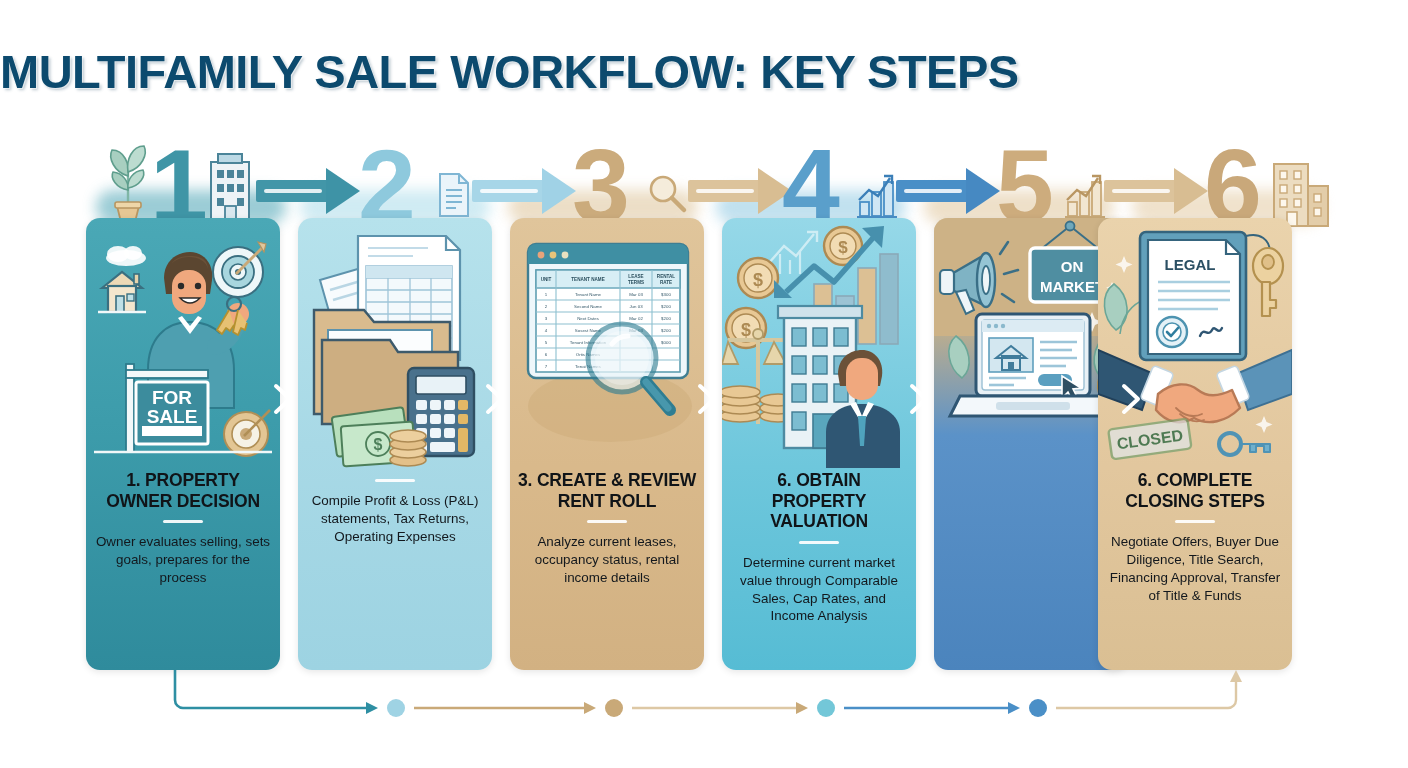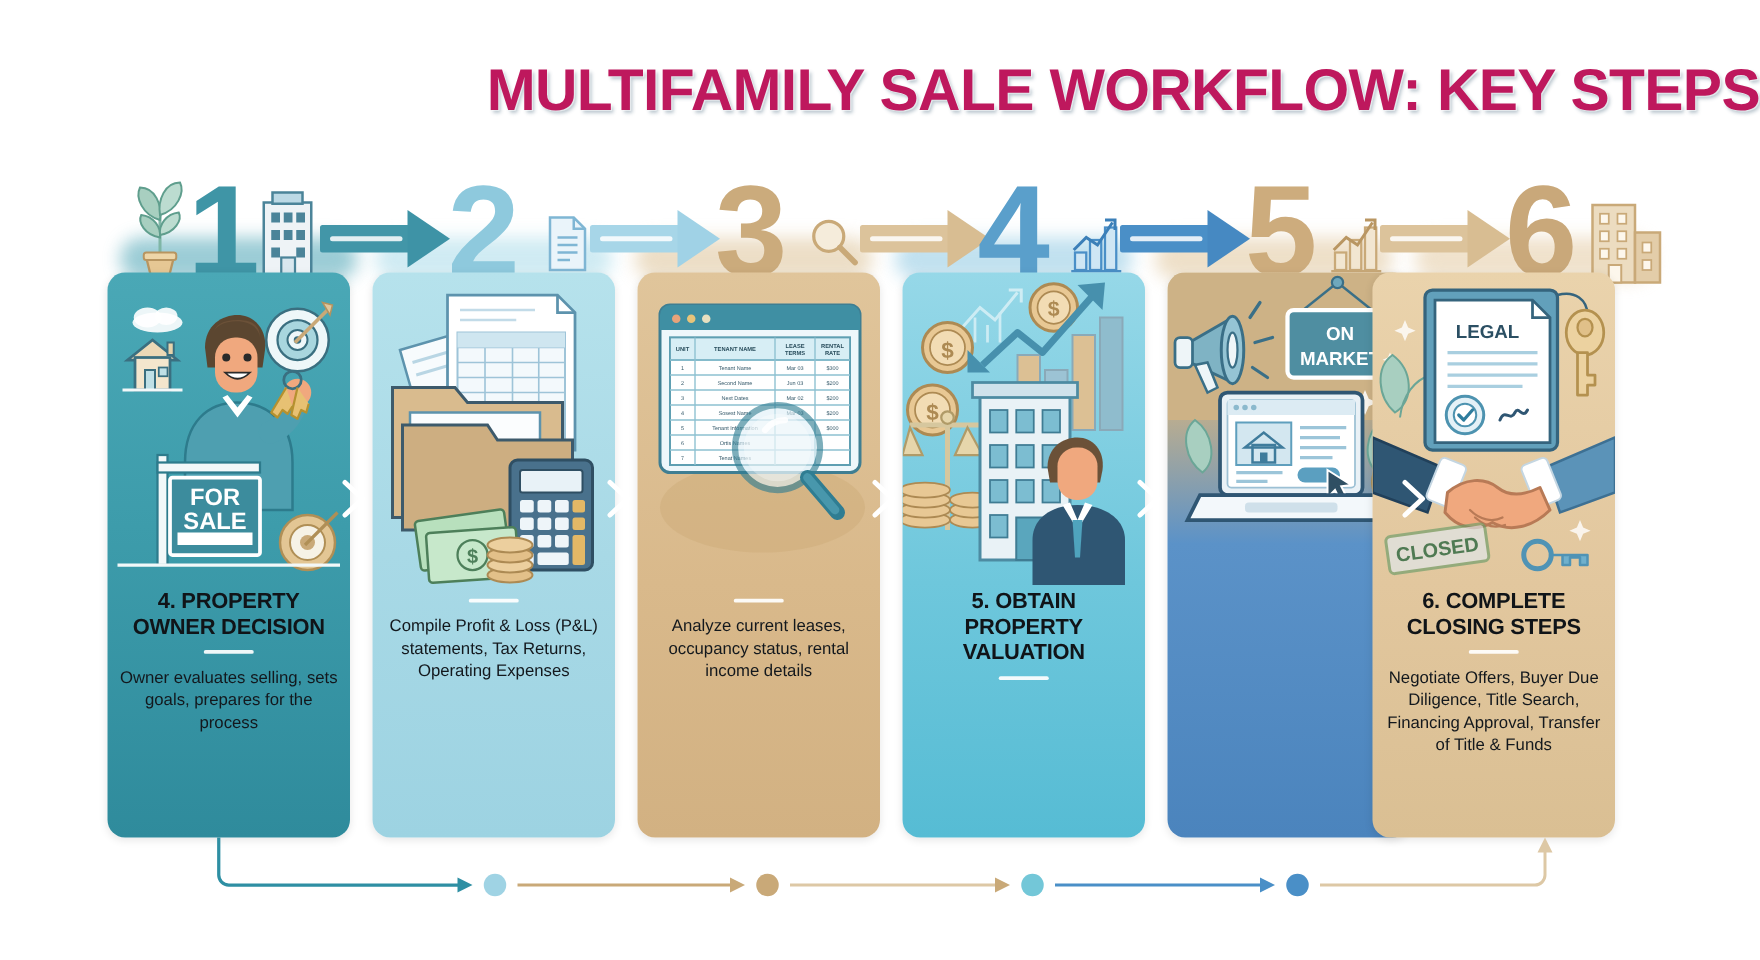--- a/index.html
+++ b/index.html
@@ -7,23 +7,23 @@
     width: 1408px; height: 768px;
     background: #ffffff;
     font-family: "Liberation Sans", sans-serif;
     overflow: hidden;
   }
   #stage { position: relative; width: 1408px; height: 768px; background:#fff; }
 
   
   #title {
     position: absolute; left: 0; top: 44px; width: 1408px;
-    text-align: right;
+    text-align: left;
     font-size: 47px; font-weight: 700; letter-spacing: -0.5px;
-    color: #be185d;
+    color: #0c4a6e;
     text-shadow: 1px 1px 0 rgba(255,255,255,.55), 2px 2px 3px rgba(30,71,96,.30);
     white-space: nowrap;
   }
 
   
   #numberband { position: absolute; left: 0; top: 130px; width: 1408px; height: 100px; }
   .numwrap { position: absolute; top: 0; height: 100px; }
   .bignum {
     position: absolute; bottom: -8px;
     font-size: 104px; font-weight: 800; line-height: 1;
@@ -288,21 +288,21 @@
           <rect x="40" y="152" width="82" height="8" fill="#f2f8f9" stroke="#2d7b8c" stroke-width="1.8"></rect>
           <rect x="50" y="164" width="72" height="62" rx="2" fill="#3c8c9d" stroke="#ffffff" stroke-width="3"></rect>
           <rect x="56" y="208" width="60" height="10" fill="#ffffff"></rect>
           <text x="86" y="186" font-family="Liberation Sans, sans-serif" font-size="19" font-weight="800" fill="#ffffff" text-anchor="middle">FOR</text>
           <text x="86" y="205" font-family="Liberation Sans, sans-serif" font-size="19" font-weight="800" fill="#ffffff" text-anchor="middle">SALE</text>
           <line x1="8" y1="234" x2="186" y2="234" stroke="#f2f8f9" stroke-width="2.6"></line>
         </g>
       </svg>
     </div>
     <div class="txt">
-      <h3>4. PROPERTY OWNER DECISION</h3>
+      <h3>1. PROPERTY OWNER DECISION</h3>
       <div class="rule"></div>
       <p>Owner evaluates selling, sets goals, prepares for the process</p>
     </div>
   </div>
 
   <div class="chev" style="left:272px;">
     <svg width="26" height="42" viewBox="0 0 26 42">
         <path d="M4 8 L18 21 L4 34" fill="none" stroke="#ffffff" stroke-width="4" stroke-linecap="round" stroke-linejoin="round"></path>
       </svg>
   </div>
@@ -465,20 +465,21 @@
         <g>
           <circle cx="112" cy="140" r="34" fill="#dff0f7" opacity=".62" stroke="#2f7d92" stroke-width="5"></circle>
           <circle cx="112" cy="140" r="27" fill="#ffffff" opacity=".30"></circle>
           <path d="M102 126 a20 20 0 0 1 16 -8" stroke="#ffffff" stroke-width="5" fill="none" stroke-linecap="round" opacity=".85"></path>
           <line x1="136" y1="164" x2="160" y2="192" stroke="#2f7d92" stroke-width="12" stroke-linecap="round"></line>
           <line x1="136" y1="164" x2="158" y2="190" stroke="#4897ac" stroke-width="7" stroke-linecap="round"></line>
         </g>
       </svg>
     </div>
     <div class="txt">
+      <h3>3. CREATE &amp; REVIEW RENT ROLL</h3>
       <div class="rule"></div>
       <p>Analyze current leases, occupancy status, rental income details</p>
     </div>
   </div>
 
   <div class="chev" style="left:696px;">
     <svg width="26" height="42" viewBox="0 0 26 42">
         <path d="M4 8 L18 21 L4 34" fill="none" stroke="#ffffff" stroke-width="4" stroke-linecap="round" stroke-linejoin="round"></path>
       </svg>
   </div>
@@ -561,22 +562,23 @@
         <g>
           <path d="M116 156 C116 140 128 132 140 132 C152 132 162 142 160 158 L158 168 L118 168 Z" fill="#6b5138"></path>
           <rect x="124" y="140" width="32" height="42" rx="15" fill="#f0a87e"></rect>
           <path d="M104 250 L104 214 C104 196 120 186 140 186 C160 186 178 196 178 214 L178 250 Z" fill="#2f5673"></path>
           <path d="M128 186 L140 206 L152 186 L146 184 L140 198 L134 184 Z" fill="#ffffff"></path>
           <path d="M136 198 L144 198 L142 228 L138 228 Z" fill="#4fa3bd"></path>
         </g>
       </svg>
     </div>
     <div class="txt">
-      <h3>5. OBTAIN PROPERTY VALUATION</h3>
+      <h3>6. OBTAIN PROPERTY VALUATION</h3>
       <div class="rule"></div>
+      <p>Determine current market value through Comparable Sales, Cap Rates, and Income Analysis</p>
     </div>
   </div>
 
   <div class="chev" style="left:908px;">
     <svg width="26" height="42" viewBox="0 0 26 42">
         <path d="M4 8 L18 21 L4 34" fill="none" stroke="#ffffff" stroke-width="4" stroke-linecap="round" stroke-linejoin="round"></path>
       </svg>
   </div>
 
   <div class="card" style="left:934px; background:linear-gradient(180deg,#d9c49c 0%,#c9b187 22%,#5b92c8 48%,#4b84bd 100%);text-decoration:underline;">

